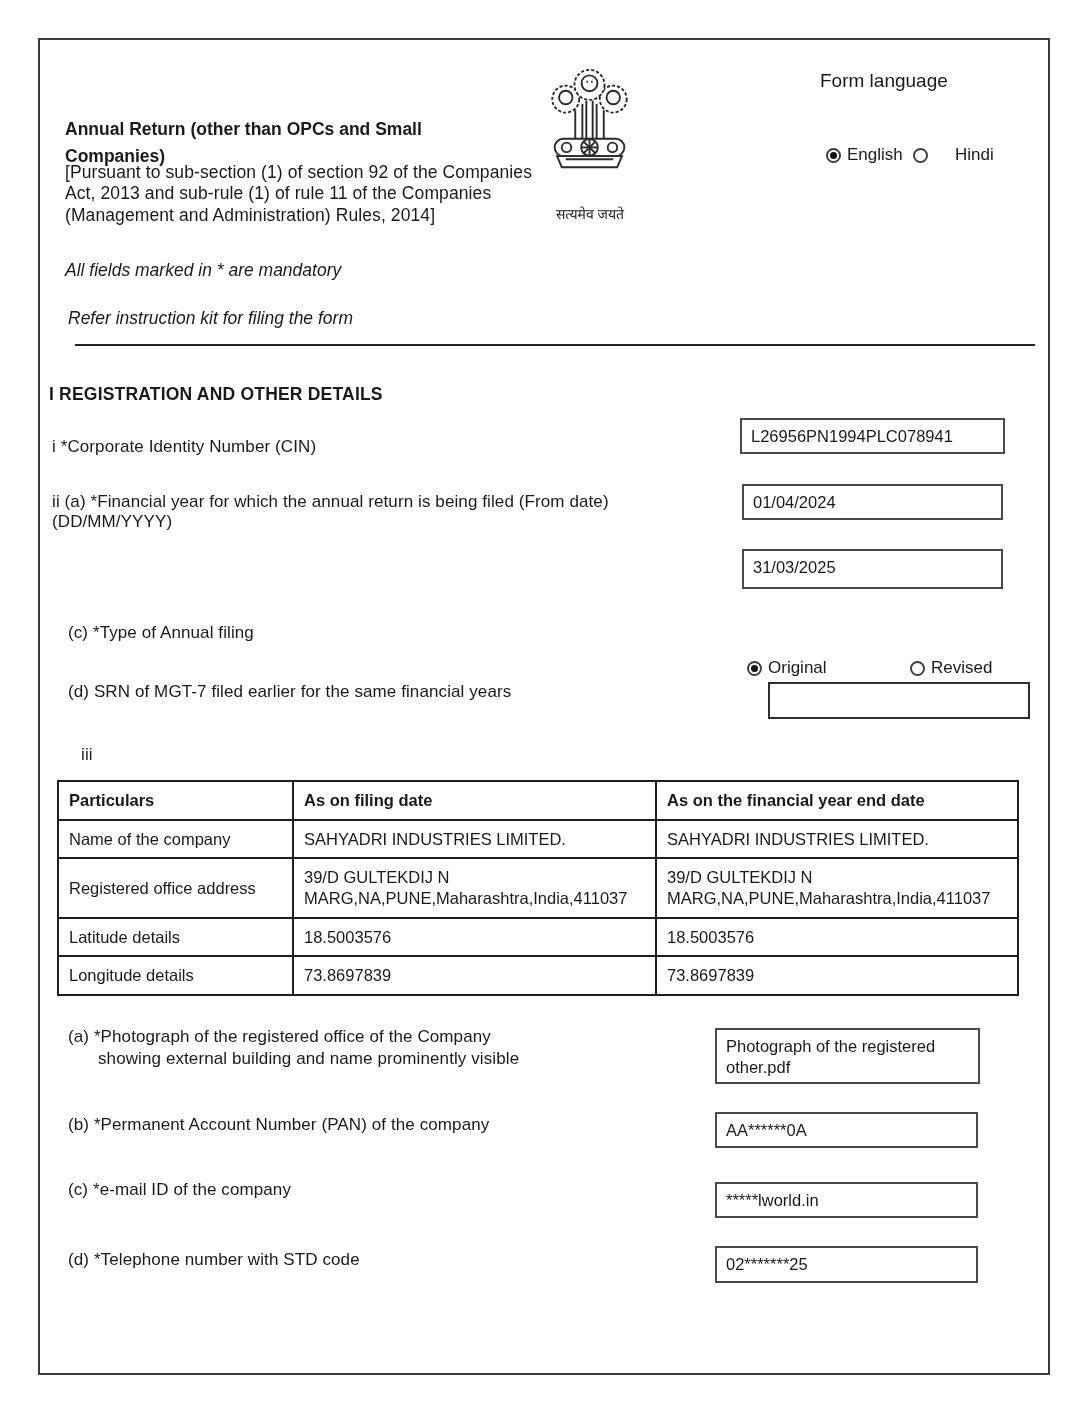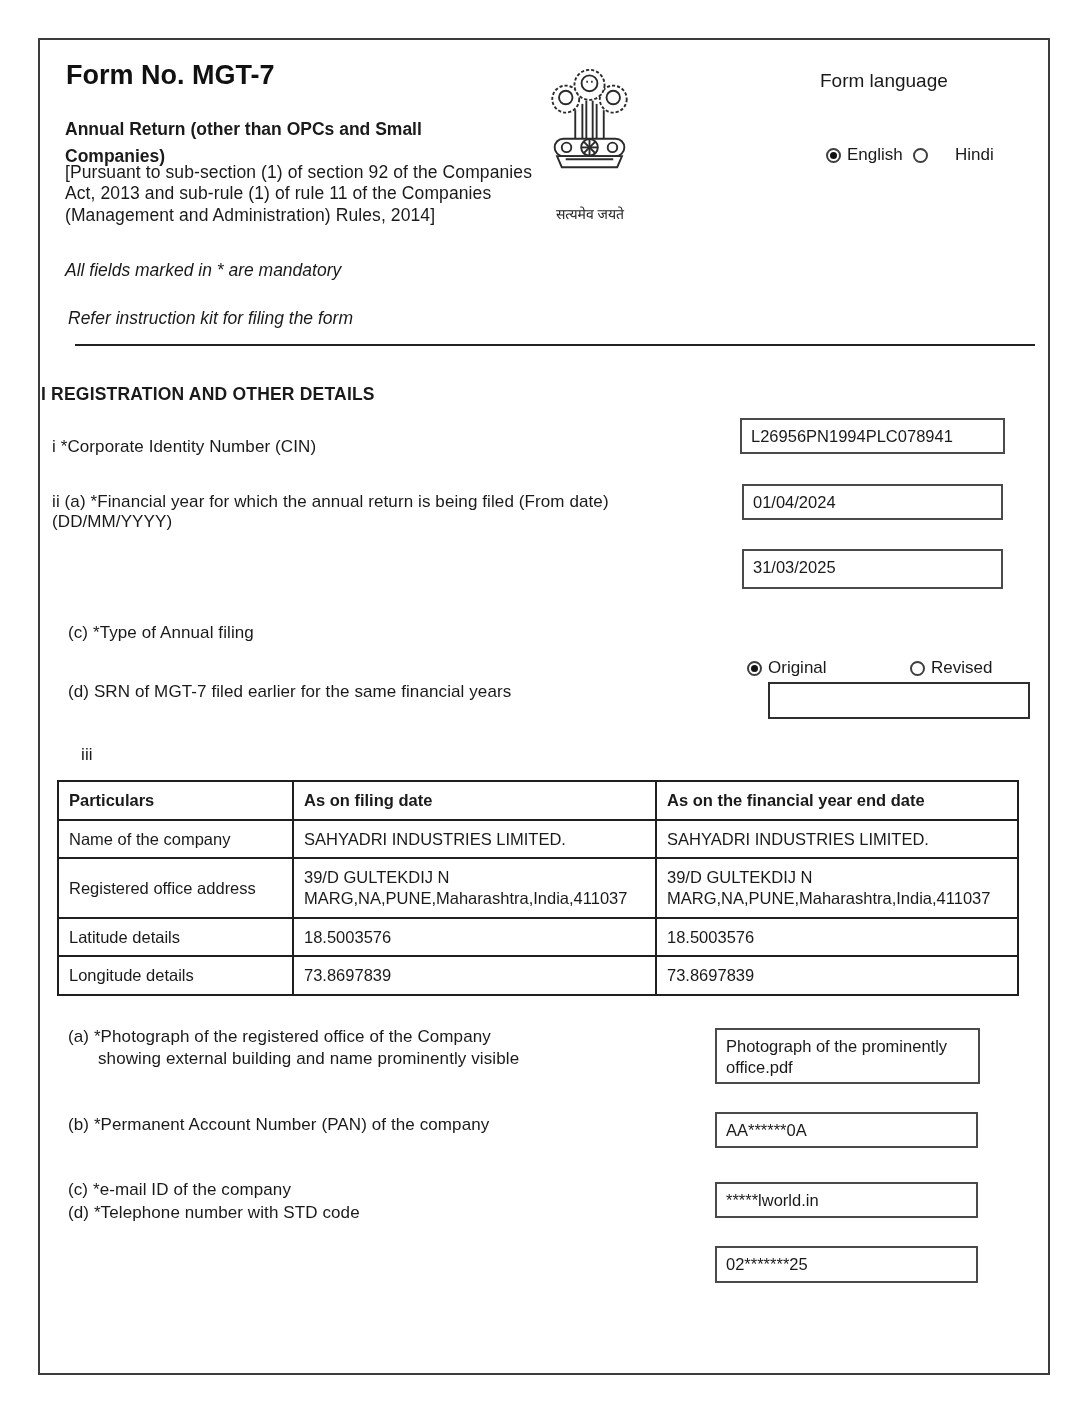--- a/index.html
+++ b/index.html
@@ -35,21 +35,21 @@
     background:#fff; position:relative; flex:0 0 auto;
   }
   .radio.selected::after {
     content:""; position:absolute; left:2px; top:2px; right:2px; bottom:2px;
     background:#111; border-radius:50%;
   }
   .radio-label { font-size:17px; }
 
   .hr-line { border-top:2px solid #222; width:960px; }
 
-  .section-title { font-size:17.5px; font-weight:bold; letter-spacing:0.2px; }
+  .section-title { font-size:17.5px; font-weight:bold; letter-spacing:0.2px;padding-left:8px; }
   .field-label   { font-size:17px; letter-spacing:0.1px; }
 
   .input-box {
     border:2px solid #4a4a4a;
     background:#fff;
     font-size:16.5px;
     padding:6px 9px;
     line-height:1.3;
     overflow:hidden;
   }
@@ -79,21 +79,20 @@
     font-size:14px; text-align:center; color:#222; width:110px;
   }
   .footer-page { font-size:17px; color:#111; }
 </style>
 </head>
 <body>
 
 <div class="page">
   <div class="page-border"></div>
 
-  <div class="abs form-title" style="left:66px; top:60px;">Form No. MGT-7</div>
 
   <div class="abs subtitle" style="left:65px; top:116px;">Annual Return (other than OPCs and Small Companies)</div>
 
   <div class="abs pursuant" style="left:65px; top:162px;">[Pursuant to sub-section (1) of section 92 of the Companies Act, 2013 and sub-rule (1) of rule 11 of the Companies (Management and Administration) Rules, 2014]</div>
 
   <div class="abs note-italic" style="left:65px; top:260px;">All fields marked in * are mandatory</div>
 
   <div class="abs note-italic" style="left:68px; top:308px;">Refer instruction kit for filing the form</div>
 
   <div class="abs" style="left:542px; top:56px; width:95px; height:148px;">
@@ -205,25 +204,25 @@
     <tr>
       <td>Longitude details</td>
       <td>73.8697839</td>
       <td>73.8697839</td>
     </tr>
   </tbody>
     </table>
 
   <div class="abs field-label" style="left:68px; top:1027px;">(a) *Photograph of the registered office of the Company</div>
   <div class="abs field-label" style="left:98px; top:1049px;">showing external building and name prominently visible</div>
-  <div class="abs input-box" style="left:715px; top:1028px; width:265px; height:56px;">Photograph of the prominently office.pdf</div>
+  <div class="abs input-box" style="left:715px; top:1028px; width:265px; height:56px;">Photograph of the registered other.pdf</div>
 
   <div class="abs field-label" style="left:68px; top:1115px;">(b) *Permanent Account Number (PAN) of the company</div>
   <div class="abs input-box" style="left:715px; top:1112px; width:263px; height:36px;">AA******0A</div>
 
   <div class="abs field-label" style="left:68px; top:1180px;">(c) *e-mail ID of the company</div>
   <div class="abs input-box" style="left:715px; top:1182px; width:263px; height:36px;">*****lworld.in</div>
 
-  <div class="abs field-label" style="left:68px; top:1203px;">(d) *Telephone number with STD code</div>
+  <div class="abs field-label" style="left:68px; top:1250px;">(d) *Telephone number with STD code</div>
   <div class="abs input-box" style="left:715px; top:1246px; width:263px; height:37px;">02*******25</div>
 
   <div class="abs footer-page" style="left:928px; top:1459px;margin-top:24px;">Page 1 of 20</div>
 </div>
 
 </body></html>

